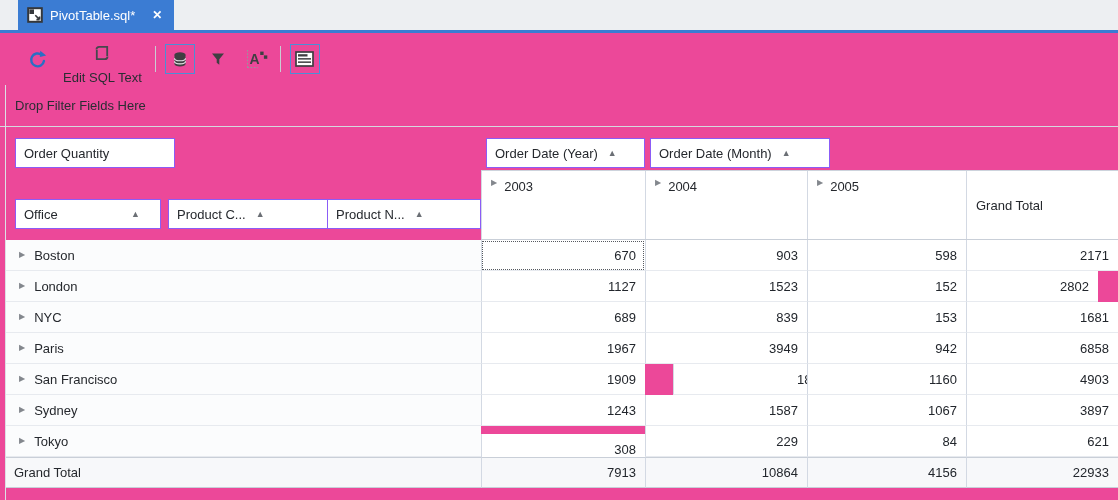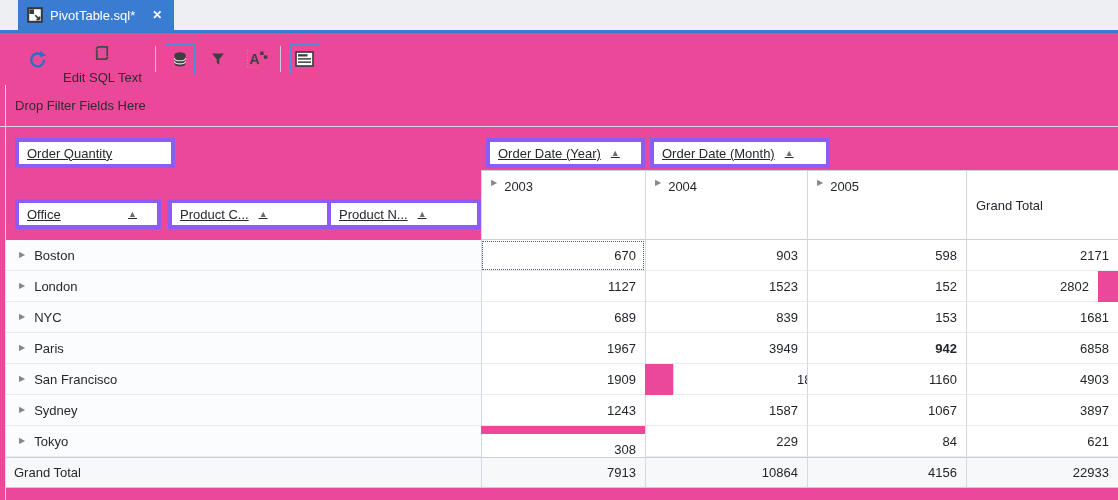--- a/index.html
+++ b/index.html
@@ -24,23 +24,23 @@
   .sep{width:1px;height:26px;background:#c9cdd4;margin:0 9px;}
   .mL{margin-left:8px;flex-direction:column;}
 
   
   .filterzone{position:absolute;left:0;top:85px;width:1118px;height:42px;box-sizing:border-box;
               border-bottom:1px solid #d5d8de;display:flex;align-items:center;
               padding-left:15px;font-size:13px;color:#2a2d33;}
   .leftline{position:absolute;left:5px;top:85px;width:1px;height:415px;background:#dcdfe5;}
 
   
-  .fieldbox{position:absolute;height:30px;background:#fff;border:4px solid #8b5cf6;
+  .fieldbox{position:absolute;height:30px;background:#fff;border:1px solid #8b5cf6;
             box-sizing:border-box;display:flex;align-items:center;padding:0 8px;
-            font-size:13px;color:#25282d;cursor:default;text-decoration:underline;}
+            font-size:13px;color:#25282d;cursor:default;}
   .sort{font-size:9px;color:#6b6f75;line-height:1;}
   .sort.gap{margin-left:10px;}
   .sort.auto{margin-left:auto;margin-right:12px;}
   .ffunnel{position:absolute;top:3px;right:5px;}
 
   
   .band{position:absolute;left:481px;top:170px;width:637px;height:70px;background:#fff;
         border-top:1px solid #cdd3dc;border-bottom:1px solid #c9cfd8;box-sizing:border-box;}
   .colcell{position:absolute;top:0;height:100%;box-sizing:border-box;
            border-left:1px solid #d3d9e3;font-size:13px;display:flex;align-items:flex-start;
@@ -221,21 +221,21 @@
       <div class="cell" style="top: 302px; left: 481px; width: 164px;">689</div>
       <div class="cell" style="top: 302px; left: 645px; width: 162px;">839</div>
       <div class="cell" style="top: 302px; left: 807px; width: 159px;">153</div>
       <div class="cell" style="top: 302px; left: 966px; width: 152px;">1681</div>
       <div class="rowhead" style="top: 333px;">
         <span class="exp">▶</span>
         <span>Paris</span>
       </div>
       <div class="cell" style="top: 333px; left: 481px; width: 164px;">1967</div>
       <div class="cell" style="top: 333px; left: 645px; width: 162px;">3949</div>
-      <div class="cell" style="top: 333px; left: 807px; width: 159px; font-weight: bold;">942</div>
+      <div class="cell" style="top: 333px; left: 807px; width: 159px;">942</div>
       <div class="cell" style="top: 333px; left: 966px; width: 152px;">6858</div>
       <div class="rowhead" style="top: 364px;">
         <span class="exp">▶</span>
         <span>San Francisco</span>
       </div>
       <div class="cell" style="top: 364px; left: 481px; width: 164px;">1909</div>
       <div class="cell" style="top: 364px; left: 673px; width: 162px; padding-left: 48px;">1834</div>
       <div class="cell" style="top: 364px; left: 807px; width: 159px;">1160</div>
       <div class="cell" style="top: 364px; left: 966px; width: 152px;">4903</div>
       <div class="rowhead" style="top: 395px;">

